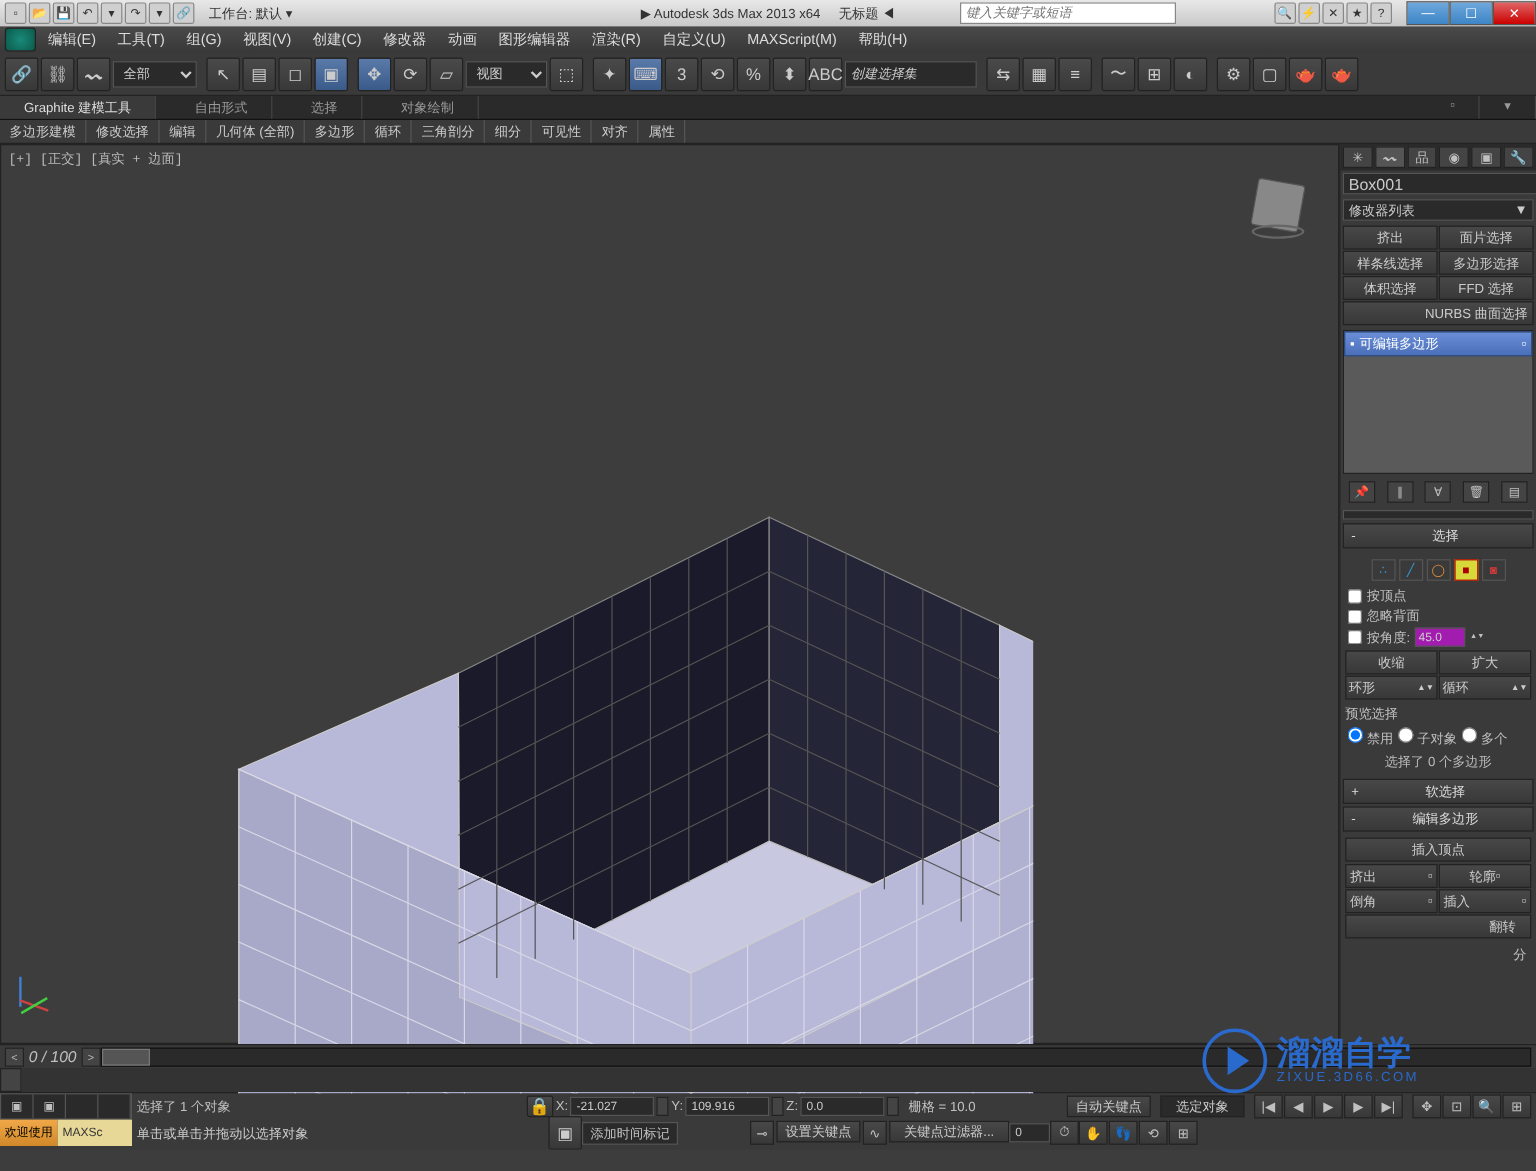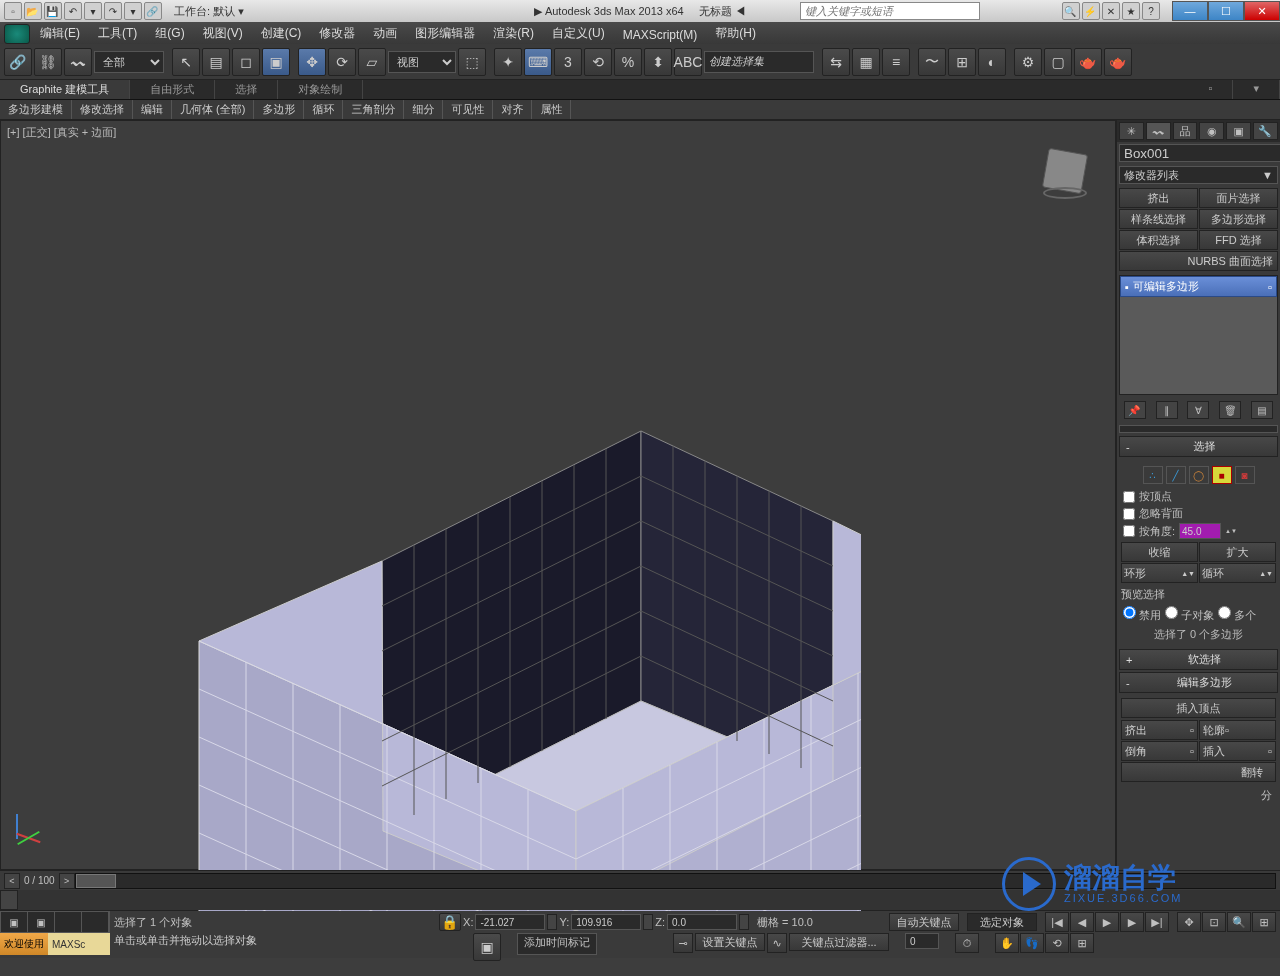--- a/index.html
+++ b/index.html
@@ -9,36 +9,36 @@
 .qat-btn { width:18px; height:18px; background:#d0d0d0; border:1px solid #888; border-radius:2px; display:flex; align-items:center; justify-content:center; font-size:10px; color:#333; }
 .workspace-label { margin-left:8px; color:#333; font-size:11px; }
 .title-center { position:absolute; left:50%; transform:translateX(-50%); color:#333; font-size:11px; }
 .title-search { position:absolute; right:300px; width:180px; height:18px; background:#fff; border:1px solid #888; color:#888; padding:0 4px; font-size:11px; font-style:italic; }
 .title-help { position:absolute; right:120px; display:flex; gap:2px; }
 .win-controls { position:absolute; right:0; display:flex; }
 .win-btn { width:36px; height:20px; border:1px solid #555; display:flex; align-items:center; justify-content:center; font-size:11px; }
 .win-min { background:linear-gradient(#6fa8dc,#3d85c6); color:#fff; }
 .win-max { background:linear-gradient(#6fa8dc,#3d85c6); color:#fff; }
 .win-close { background:linear-gradient(#e06666,#cc0000); color:#fff; }
-.menubar { height:22px; background:linear-gradient(#4a4a4a,#383838); display:flex; align-items:flex-end; padding:0 4px; gap:2px; }
+.menubar { height:22px; background:linear-gradient(#4a4a4a,#383838); display:flex; align-items:center; padding:0 4px; gap:2px; }
 .app-icon { width:26px; height:20px; background:radial-gradient(circle,#1a8a7a,#0a5a4a); border-radius:3px; border:1px solid #222; }
 .menu-item { padding:2px 8px; color:#ddd; font-size:12px; cursor:pointer; }
 .toolbar { height:36px; background:#3a3a3a; border-bottom:1px solid #222; display:flex; align-items:center; padding:0 4px; gap:2px; }
 .tb-btn { width:28px; height:28px; background:linear-gradient(#4a4a4a,#383838); border:1px solid #222; border-radius:2px; display:flex; align-items:center; justify-content:center; color:#ccc; font-size:14px; }
 .tb-btn.active { background:linear-gradient(#5a7aaa,#3a5a8a); }
 .tb-sep { width:4px; height:28px; }
 .tb-dropdown { height:22px; background:#2a2a2a; border:1px solid #555; color:#ccc; padding:0 4px; font-size:11px; }
-.ribbon-tabs { height:20px; background:#2a2a2a; display:flex; border-bottom:1px solid #111; }
+.ribbon-tabs { height:20px; background:#2a2a2a; display:flex; border-bottom:1px solid #111;gap:12px; }
 .ribbon-tab { padding:2px 20px; color:#999; font-size:11px; border-right:1px solid #444; }
 .ribbon-tab.active { background:#3a3a3a; color:#ddd; }
 .ribbon-sub { height:20px; background:#3a3a3a; display:flex; border-bottom:1px solid #222; }
 .ribbon-sub-item { padding:2px 8px; color:#ccc; font-size:11px; border-right:1px solid #555; }
 .main { display:flex; height:750px; }
 .viewport { flex:1; background:#3d3d3d; position:relative; border:1px solid #222; }
-.viewport-label { position:absolute; top:4px; left:6px; font-size:11px; color:#bbb; }
+.viewport-label { position:absolute; top:4px; left:6px; font-size:11px; color:#bbb;font-family:Liberation Mono, monospace; }
 .viewcube { position:absolute; top:20px; right:20px; width:60px; height:60px; }
 .viewcube-cube { width:40px; height:40px; background:#888; border:1px solid #555; margin:10px auto; position:relative; transform:rotate(10deg); border-radius:3px; }
 .viewcube-ring { position:absolute; bottom:2px; left:8px; width:44px; height:12px; border:2px solid #666; border-radius:50%; }
 .axis-tripod { position:absolute; bottom:30px; left:15px; width:40px; height:40px; }
 .axis-x { position:absolute; bottom:0; left:0; width:25px; height:2px; background:#d04040; transform:rotate(20deg); }
 .axis-y { position:absolute; bottom:0; left:0; width:25px; height:2px; background:#40d040; transform:rotate(-30deg); }
 .axis-z { position:absolute; bottom:0; left:0; width:2px; height:25px; background:#4080d0; }
 .box3d { position:absolute; top:150px; left:180px; width:680px; height:640px; }
 .box3d svg { width:100%; height:100%; }
 .right-panel { width:164px; background:#3a3a3a; border-left:1px solid #222; display:flex; flex-direction:column; font-size:11px; overflow:hidden; }
@@ -63,34 +63,34 @@
 .sel-icon.vert { color:#3a9ad8; } .sel-icon.edge { color:#3a9ad8; } .sel-icon.bord { color:#d88a3a; }
 .sel-icon.poly { background:#d8d83a; color:#a00; border:1px solid #a00; }
 .sel-icon.elem { color:#d03a3a; }
 .check-row { display:flex; align-items:center; gap:4px; padding:1px 2px; }
 .check-row input[type=checkbox]{ width:12px; height:12px; }
 .spinner { width:42px; height:16px; background:#a21caf; border:1px solid #555; color:#ccc; font-size:10px; padding:0 2px; }
 .radio-row { display:flex; gap:4px; padding:2px; font-size:11px; flex-wrap:wrap; }
 .status-text { text-align:center; padding:2px; font-size:11px; color:#bbb; }
 .timeline { height:20px; background:#3a3a3a; border-top:1px solid #222; display:flex; align-items:center; padding:0 4px; position:relative; }
 .time-btn { width:16px; height:16px; background:#444; border:1px solid #222; font-size:9px; display:flex; align-items:center; justify-content:center; }
-.time-label { font-size:10px; padding:0 4px; }
+.time-label { font-size:13px; padding:0 4px;font-style:italic; }
 .time-ruler { flex:1; height:16px; background:#2a2a2a; border:1px solid #111; position:relative; }
 .time-slider { position:absolute; left:0; width:40px; height:14px; background:#555; border:1px solid #777; }
 .track-bar { height:20px; background:#333; display:flex; }
 .status-bar { height:48px; background:#3a3a3a; border-top:1px solid #222; display:flex; }
 .status-left { width:110px; display:flex; flex-direction:column; }
 .status-scripts { height:22px; background:#2a2a2a; border:1px solid #555; display:flex; }
 .script-btn { flex:1; display:flex; align-items:center; justify-content:center; border-right:1px solid #555; font-size:10px; }
 .status-prompt { display:flex; height:22px; }
 .prompt-label { background:linear-gradient(#f0a848,#d08828); color:#000; padding:2px 4px; font-size:10px; display:flex; align-items:center; }
 .prompt-text { background:#e8d898; color:#333; padding:2px 4px; font-size:10px; flex:1; display:flex; align-items:center; }
 .status-mid { flex:1; display:flex; flex-direction:column; }
 .status-row1 { height:22px; display:flex; align-items:center; padding:0 4px; gap:8px; }
-.status-row2 { height:22px; display:flex; padding:0 4px; gap:16px; }
+.status-row2 { height:22px; display:flex; align-items:center; padding:0 4px; gap:0; }
 .coord-group { display:flex; align-items:center; gap:2px; }
 .coord-input { width:70px; height:16px; background:#2a2a2a; border:1px solid #555; color:#ccc; font-size:10px; padding:0 4px; }
 .coord-spin { width:10px; height:16px; background:#444; border:1px solid #222; }
 .play-controls { display:flex; gap:1px; }
 .play-btn { width:24px; height:20px; background:linear-gradient(#484848,#383838); border:1px solid #222; display:flex; align-items:center; justify-content:center; font-size:11px; }
 .watermark { position:absolute; right:18px; bottom:60px; width:260px; height:64px; display:flex; align-items:center; gap:8px; }
 .wm-play { width:54px; height:54px; border:3px solid #2a6acc; border-radius:50%; display:flex; align-items:center; justify-content:center; }
 .wm-tri { width:0; height:0; border-left:18px solid #2a6acc; border-top:12px solid transparent; border-bottom:12px solid transparent; margin-left:5px; }
 .wm-text { color:#2a6acc; font-size:28px; font-weight:bold; line-height:1; }
 .wm-sub { color:#2a6acc; font-size:11px; letter-spacing:2px; }
@@ -406,21 +406,21 @@
       <span class="sign">-</span>
         <span style="flex:1;text-align:center">编辑多边形</span>
     </div>
     <div class="rollout-body">
       <div class="panel-btn panel-btn-wide" style="margin-bottom:2px">插入顶点</div>
       <div class="panel-btn-grid" style="padding:0">
         <div class="panel-btn" style="justify-content:space-between;padding:0 3px">
             <span>挤出</span>
             <span>▫</span>
           </div>
-        <div class="panel-btn" style="justify-content:flex-start;padding:0 3px">
+        <div class="panel-btn" style="justify-content:center;padding:0 3px">
             <span>轮廓</span>
             <span>▫</span>
           </div>
         <div class="panel-btn" style="justify-content:space-between;padding:0 3px">
             <span>倒角</span>
             <span>▫</span>
           </div>
         <div class="panel-btn" style="justify-content:space-between;padding:0 3px">
             <span>插入</span>
             <span>▫</span>

